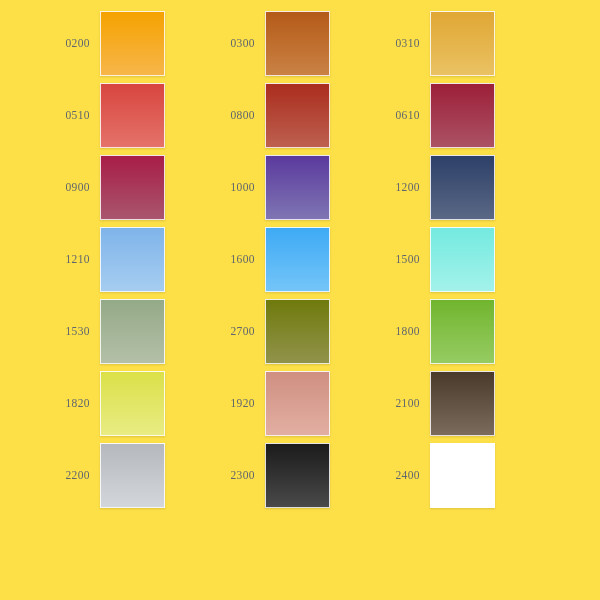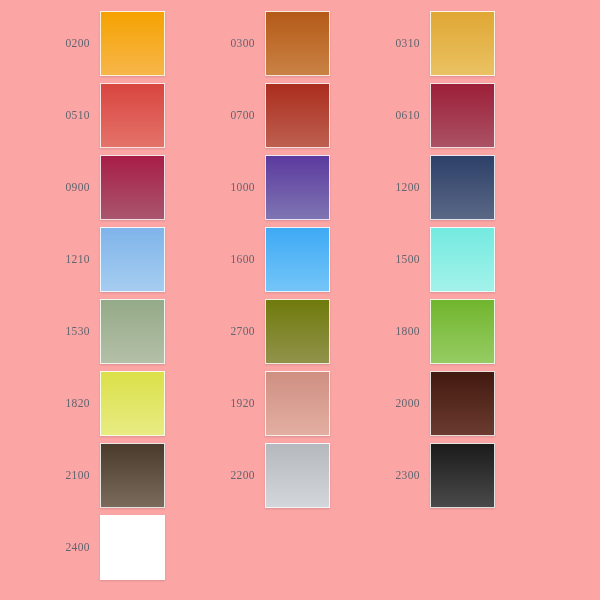--- a/index.html
+++ b/index.html
@@ -50,39 +50,39 @@
     height: 65px;
     box-sizing: border-box;
     border: 1px solid rgba(255,255,255,0.85);
     box-shadow: 0 1px 2px rgba(0,0,0,0.13);
     flex: 0 0 auto;
   }
 </style>
 </head>
 <body>
 
-<div id="palette-grid" style="background: #fca5a5;">
+<div id="palette-grid" style="background: #fde047;">
     <div class="swatch-cell">
       <div class="swatch-label">0200</div>
       <div class="swatch-chip" style="background: linear-gradient(rgb(245, 162, 0) 0%, rgb(247, 182, 74) 100%);"></div>
     </div>
     <div class="swatch-cell">
       <div class="swatch-label">0300</div>
       <div class="swatch-chip" style="background: linear-gradient(rgb(181, 90, 24) 0%, rgb(201, 130, 68) 100%);"></div>
     </div>
     <div class="swatch-cell">
       <div class="swatch-label">0310</div>
       <div class="swatch-chip" style="background: linear-gradient(rgb(224, 167, 52) 0%, rgb(234, 194, 99) 100%);"></div>
     </div>
     <div class="swatch-cell">
       <div class="swatch-label">0510</div>
       <div class="swatch-chip" style="background: linear-gradient(rgb(216, 69, 63) 0%, rgb(228, 115, 106) 100%);"></div>
     </div>
     <div class="swatch-cell">
-      <div class="swatch-label">0700</div>
+      <div class="swatch-label">0800</div>
       <div class="swatch-chip" style="background: linear-gradient(rgb(171, 45, 30) 0%, rgb(189, 96, 80) 100%);"></div>
     </div>
     <div class="swatch-cell">
       <div class="swatch-label">0610</div>
       <div class="swatch-chip" style="background: linear-gradient(rgb(156, 31, 56) 0%, rgb(171, 82, 101) 100%);"></div>
     </div>
     <div class="swatch-cell">
       <div class="swatch-label">0900</div>
       <div class="swatch-chip" style="background: linear-gradient(rgb(168, 29, 71) 0%, rgb(169, 86, 111) 100%);"></div>
     </div>
@@ -120,24 +120,20 @@
     </div>
     <div class="swatch-cell">
       <div class="swatch-label">1820</div>
       <div class="swatch-chip" style="background: linear-gradient(rgb(219, 224, 73) 0%, rgb(232, 236, 131) 100%);"></div>
     </div>
     <div class="swatch-cell">
       <div class="swatch-label">1920</div>
       <div class="swatch-chip" style="background: linear-gradient(rgb(207, 143, 129) 0%, rgb(226, 175, 162) 100%);"></div>
     </div>
     <div class="swatch-cell">
-      <div class="swatch-label">2000</div>
-      <div class="swatch-chip" style="background: linear-gradient(rgb(66, 25, 15) 0%, rgb(107, 59, 48) 100%);"></div>
-    </div>
-    <div class="swatch-cell">
       <div class="swatch-label">2100</div>
       <div class="swatch-chip" style="background: linear-gradient(rgb(74, 58, 44) 0%, rgb(122, 107, 93) 100%);"></div>
     </div>
     <div class="swatch-cell">
       <div class="swatch-label">2200</div>
       <div class="swatch-chip" style="background: linear-gradient(rgb(181, 184, 189) 0%, rgb(211, 214, 218) 100%);"></div>
     </div>
     <div class="swatch-cell">
       <div class="swatch-label">2300</div>
       <div class="swatch-chip" style="background: linear-gradient(rgb(27, 27, 27) 0%, rgb(74, 74, 74) 100%);"></div>

